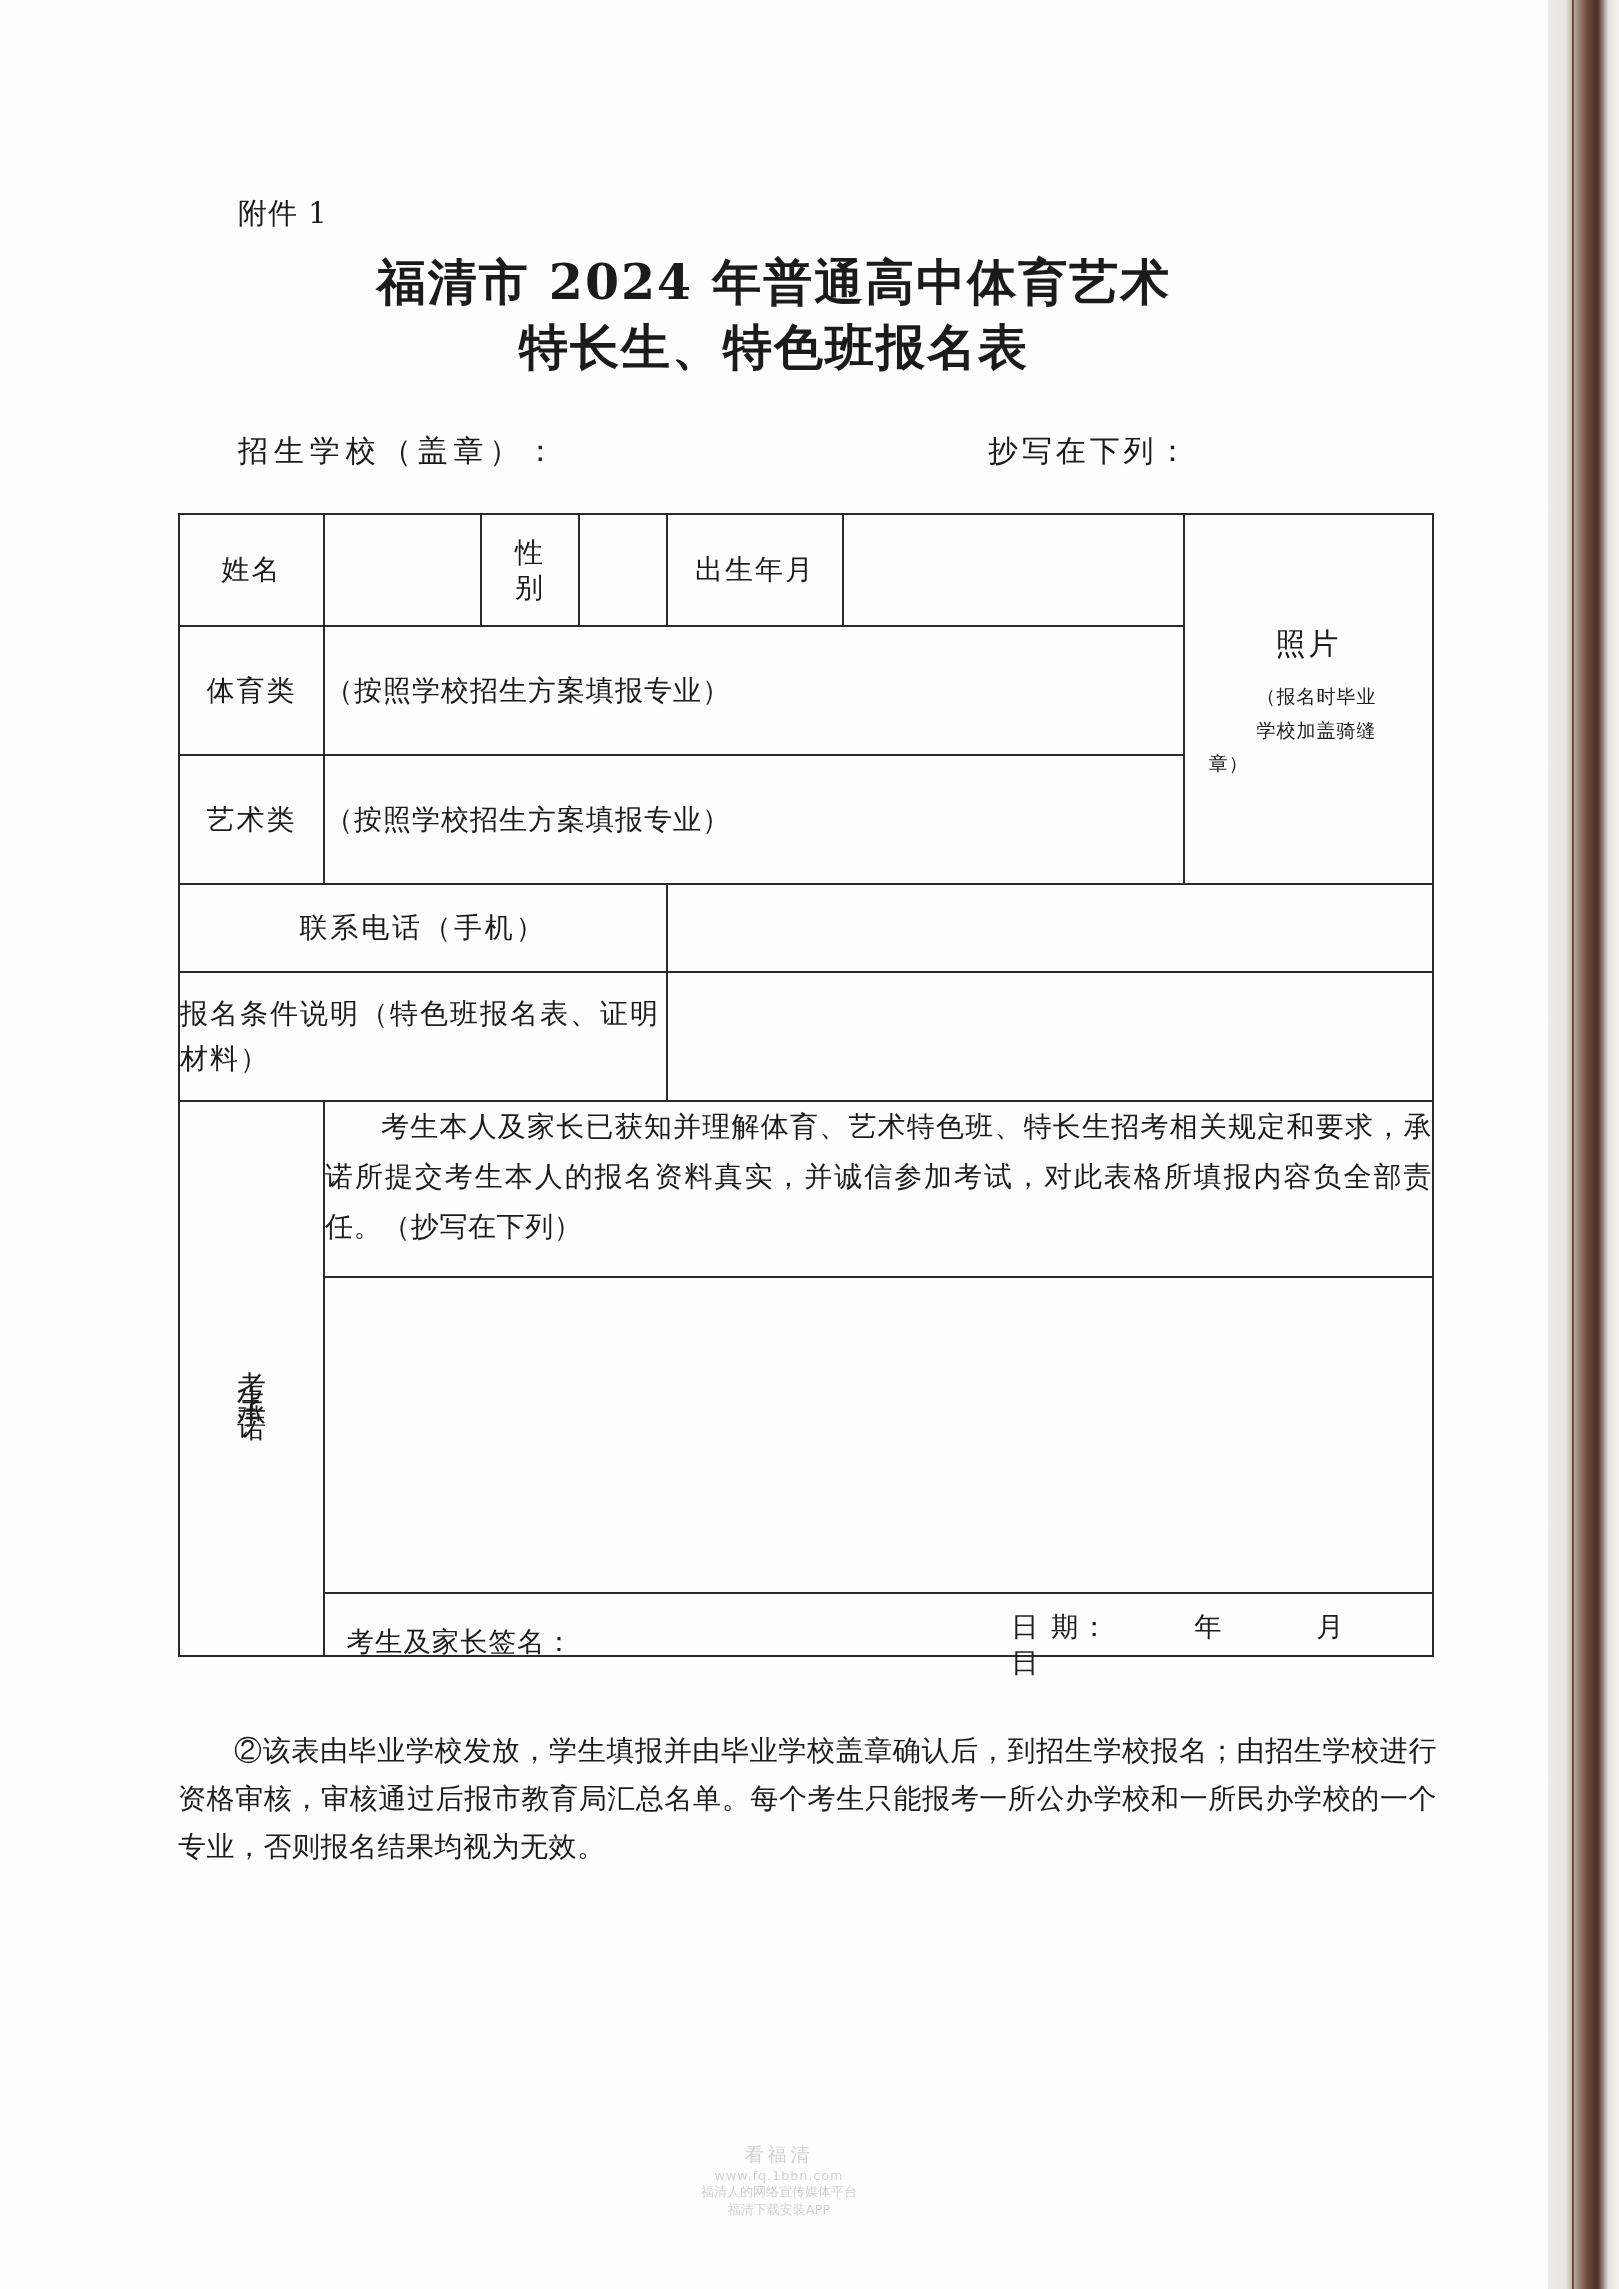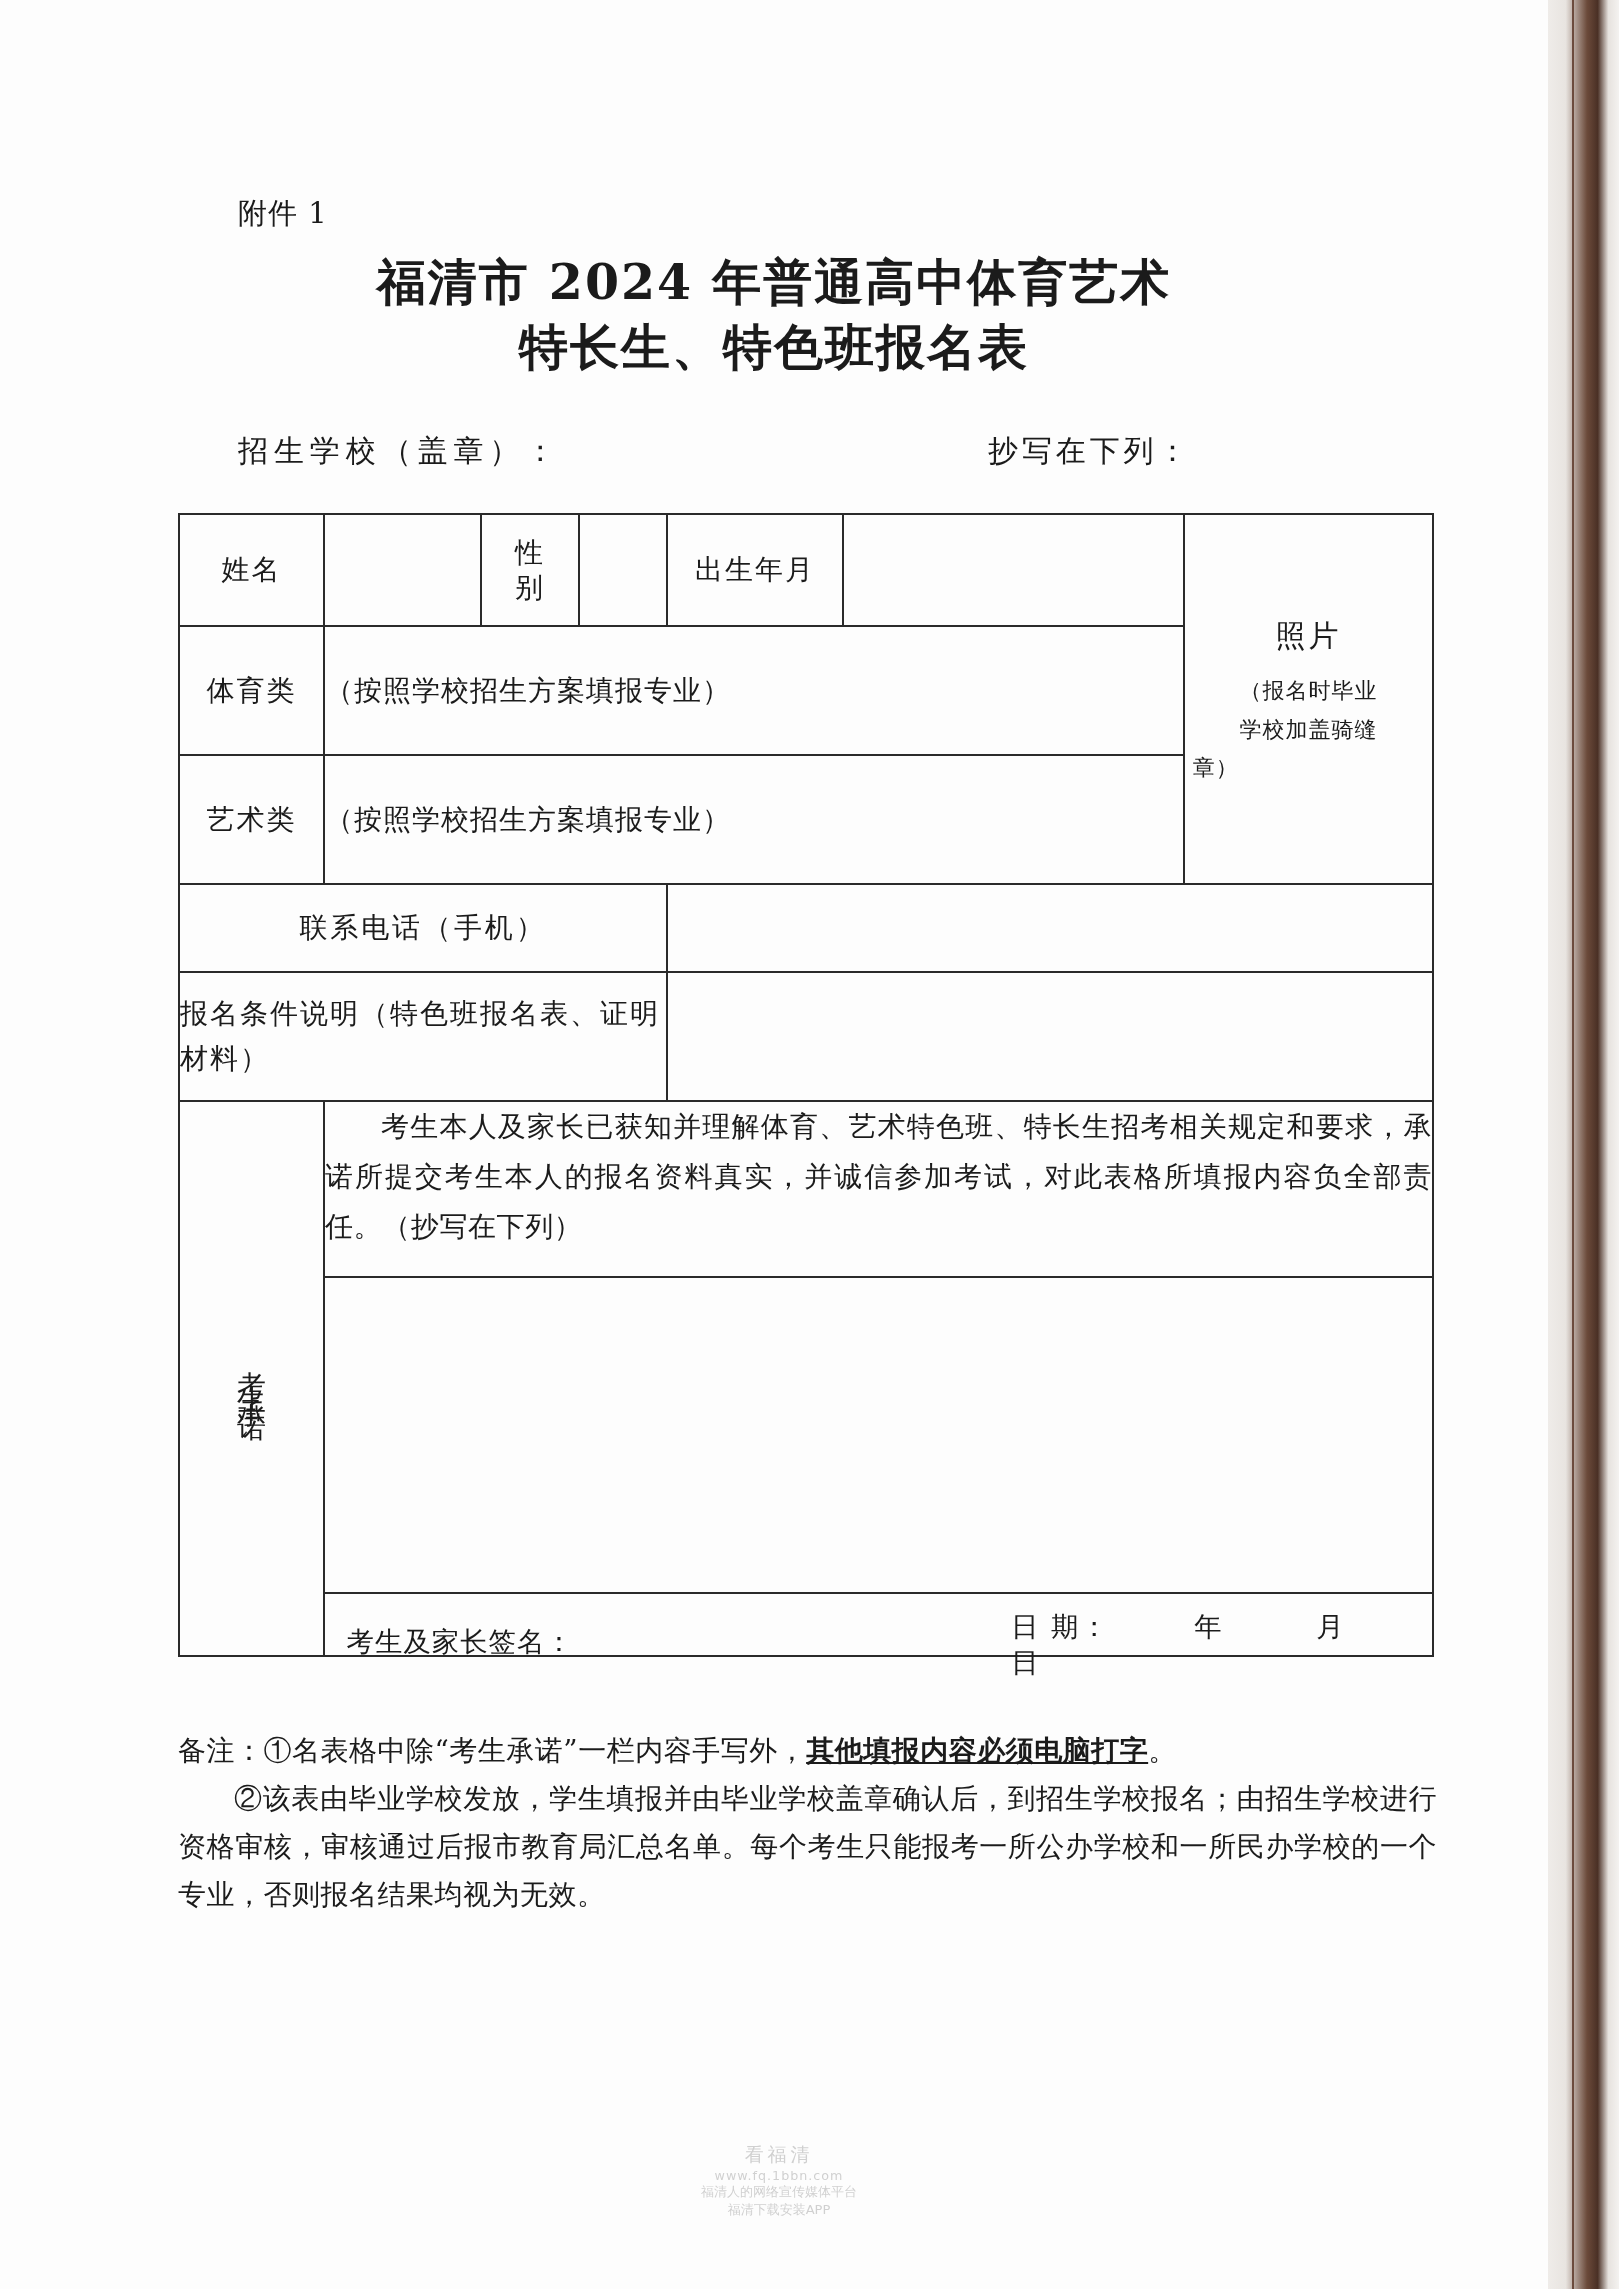--- a/index.html
+++ b/index.html
@@ -127,21 +127,22 @@
   }
   .photo-cell .big {
     font-size: 30px;
     letter-spacing: 2.9px;
     display: block;
     margin-bottom: 9.8px;
   }
   .photo-cell .sub {
     display: block;
     text-align: center;
-    font-size: 22px;
+    font-size: 19px;
+    margin-left: 16px;
   }
 
   .hint-text {
     font-size: 28px;
     letter-spacing: 1px;
     padding-left: 39px;
   }
 
   .v-label {
     writing-mode: vertical-rl;
@@ -320,23 +321,20 @@
               <span class="d-gap3"></span>
               <span>日</span>
             </span>
           </div>
         </td>
       </tr>
     </tbody>
       </table>
 
     <div class="notes">
-      <div class="n-line">
-        <span>备注：</span><span>①名表格中除“考生承诺”一栏内容手写外，</span><span class="ul">其他填报内容必须电脑打字</span><span>。</span>
-      </div>
       <div class="n-line indent">②该表由毕业学校发放，学生填报并由毕业学校盖章确认后，到招生学校报名；由招生学校进行资格审核，审核通过后报市教育局汇总名单。每个考生只能报考一所公办学校和一所民办学校的一个专业，否则报名结果均视为无效。</div>
     </div>
 
     <div class="watermark">
       <div class="wm-main">看福清</div>
       <div class="wm-url">www.fq.1bbn.com</div>
       <div class="wm-sub">福清人的网络宣传媒体平台</div>
       <div class="wm-sub">福清下载安装APP</div>
     </div>
 

